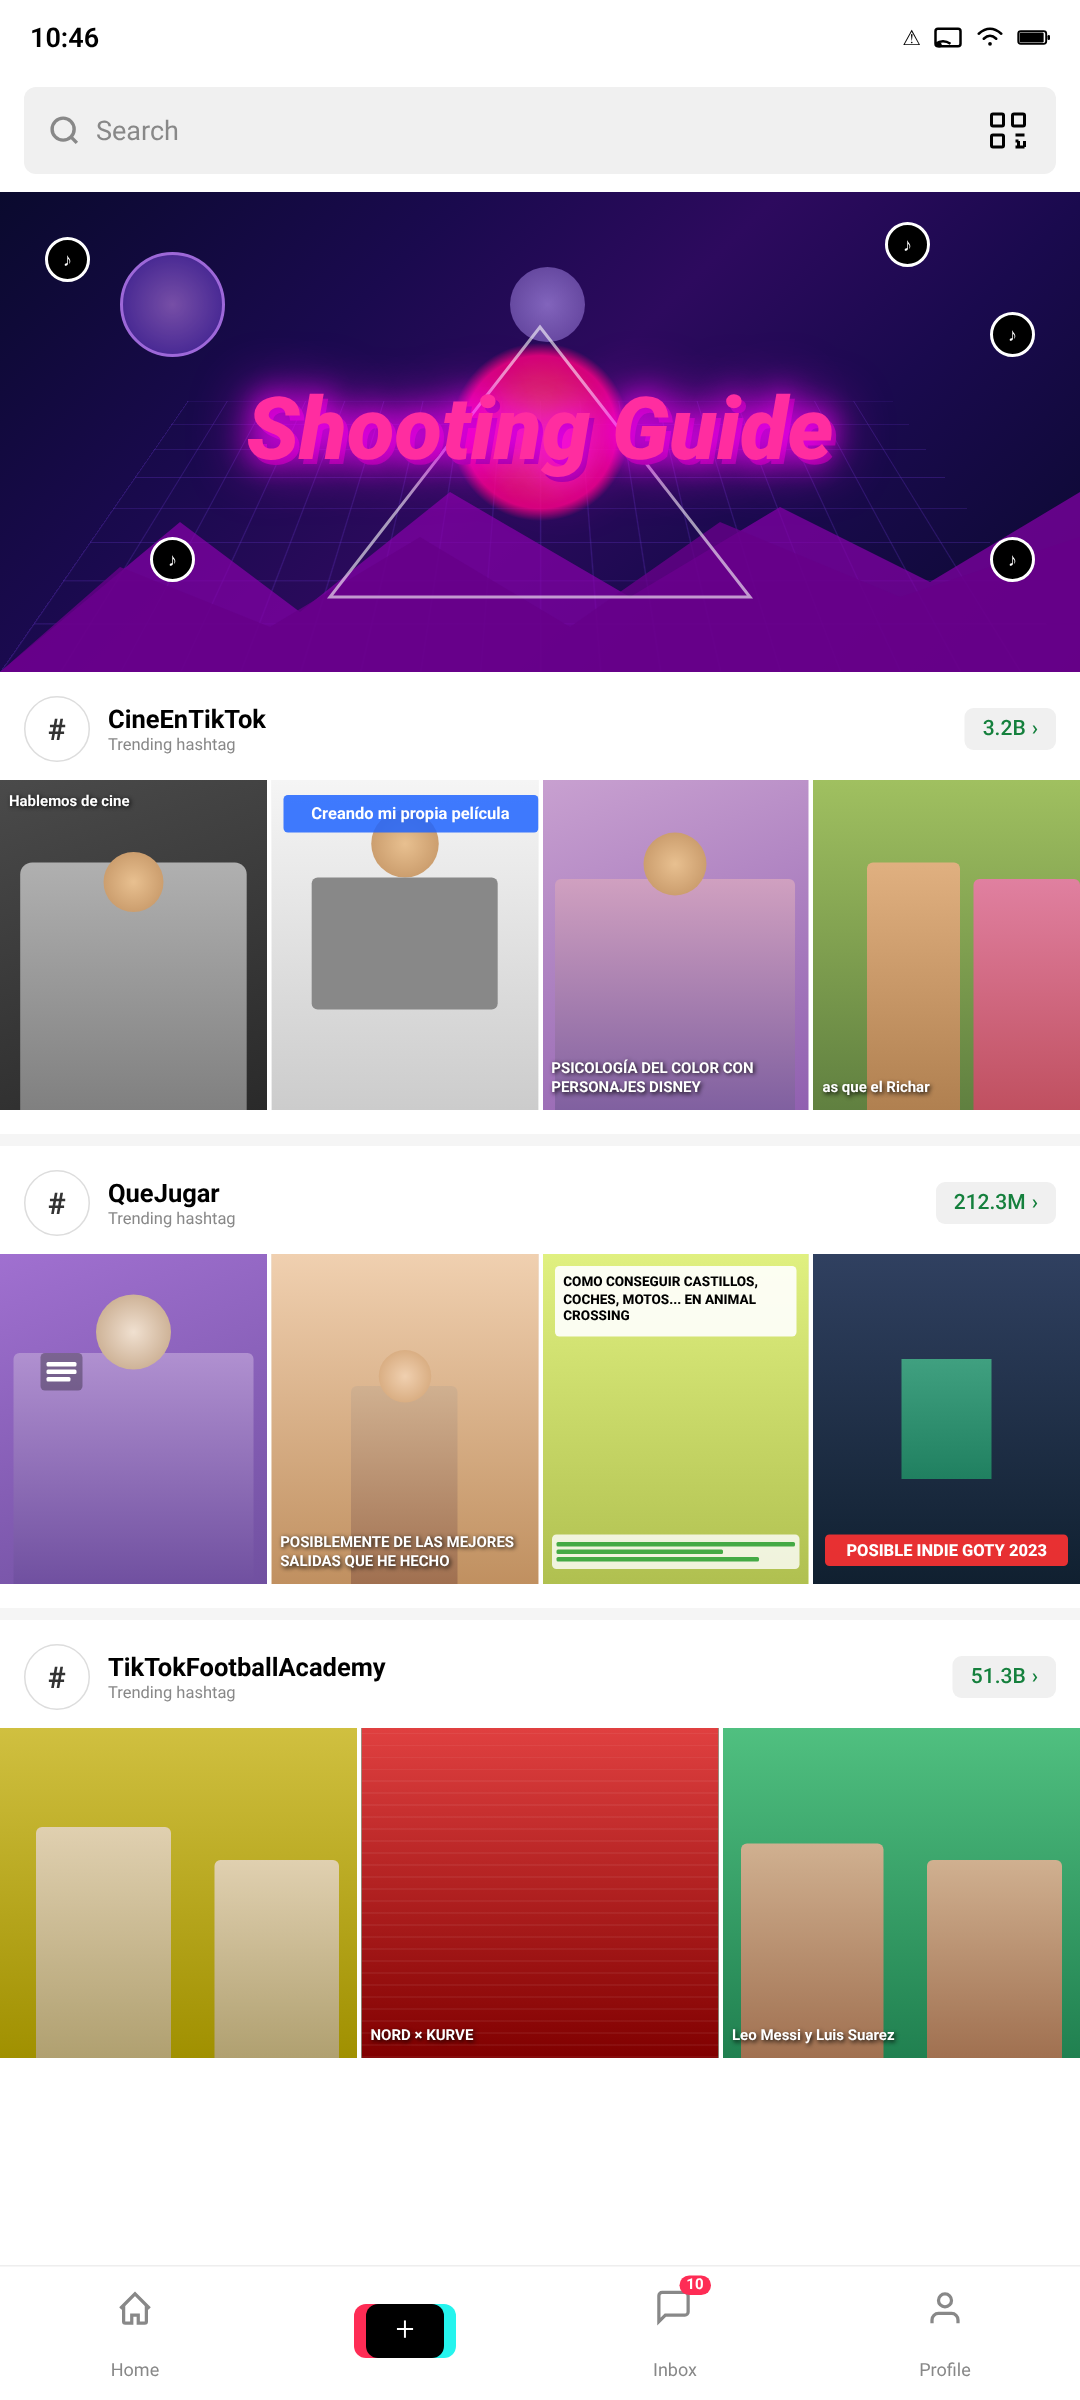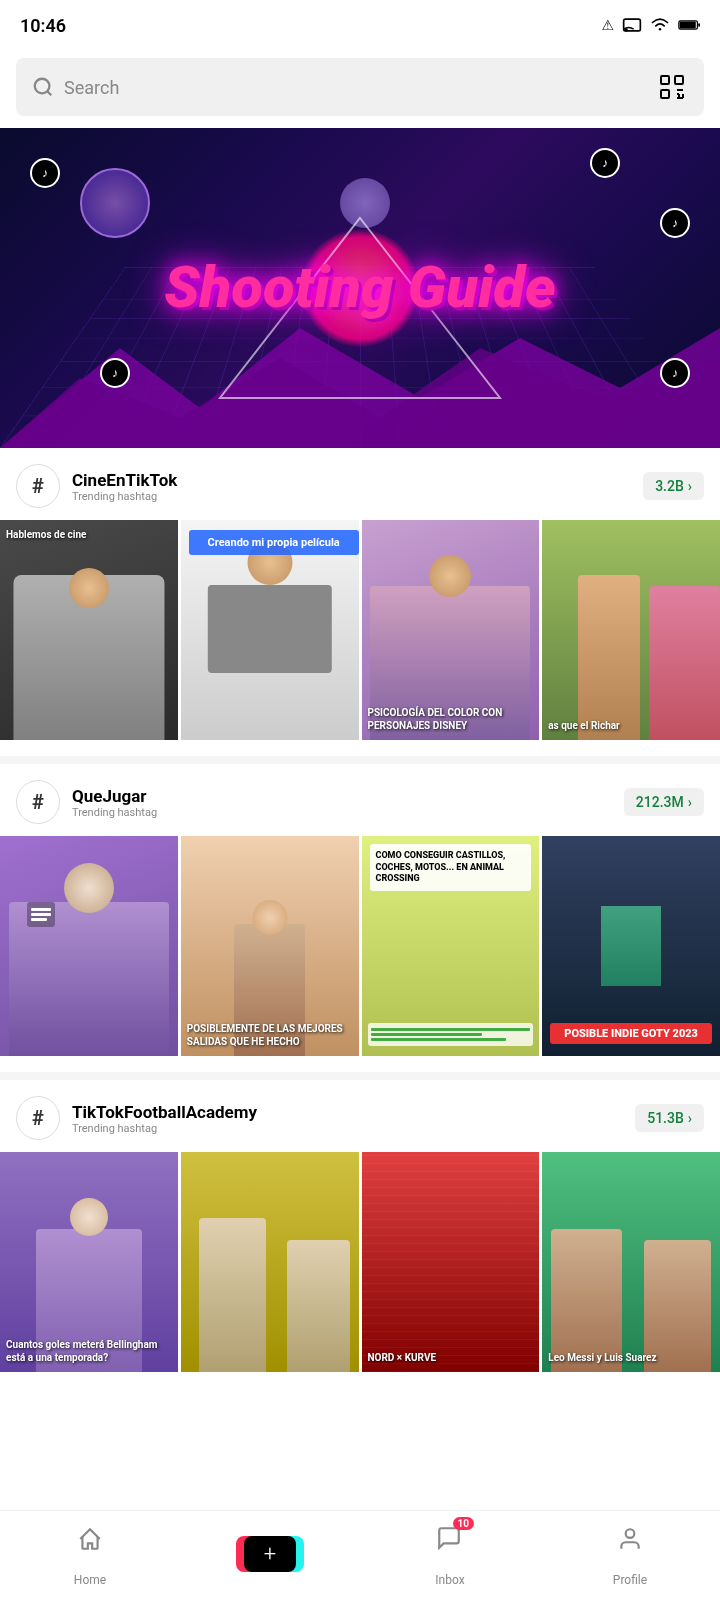--- a/index.html
+++ b/index.html
@@ -509,26 +509,20 @@
         </div>
       </div>
       <div class="hashtag-count">
         <span>51.3B</span>
         <span>›</span>
       </div>
     </div>
 
     <div class="thumbnails-row">
 
-      <div class="thumbnail thumb-3a">
-        <div style="position:absolute;inset:0;background:linear-gradient(180deg,#9070c0,#6040a0);"></div>
-        <div style="position:absolute;bottom:0;left:20%;width:60%;height:65%;background:linear-gradient(180deg,#b090d0,#8060b0);border-radius:4px 4px 0 0;"></div>
-        <div style="position:absolute;bottom:62%;left:50%;transform:translateX(-50%);width:38px;height:38px;background:radial-gradient(circle,#f0e0d0,#d0b090);border-radius:50%;"></div>
-        <div class="thumb-label">Cuantos goles meterá Bellingham está a una temporada?</div>
-      </div>
 
       <div class="thumbnail" style="background:#c0b030;">
         <div style="position:absolute;inset:0;background:linear-gradient(180deg,#d0c040,#a09000);"></div>
         <div style="position:absolute;bottom:0;left:10%;width:38%;height:70%;background:linear-gradient(180deg,#e0d0b0,#b0a070);border-radius:4px 4px 0 0;"></div>
         <div style="position:absolute;bottom:0;right:5%;width:35%;height:60%;background:linear-gradient(180deg,#e0d0b0,#b0a070);border-radius:4px 4px 0 0;"></div>
       </div>
 
       <div class="thumbnail" style="background:#14532d;">
         <div style="position:absolute;inset:0;background:linear-gradient(180deg,#e04040,#800000);"></div>
         <div style="position:absolute;inset:0;background-image:repeating-linear-gradient(0deg,rgba(255,255,255,0.05) 0px,rgba(255,255,255,0.05) 1px,transparent 1px,transparent 8px);"></div>

